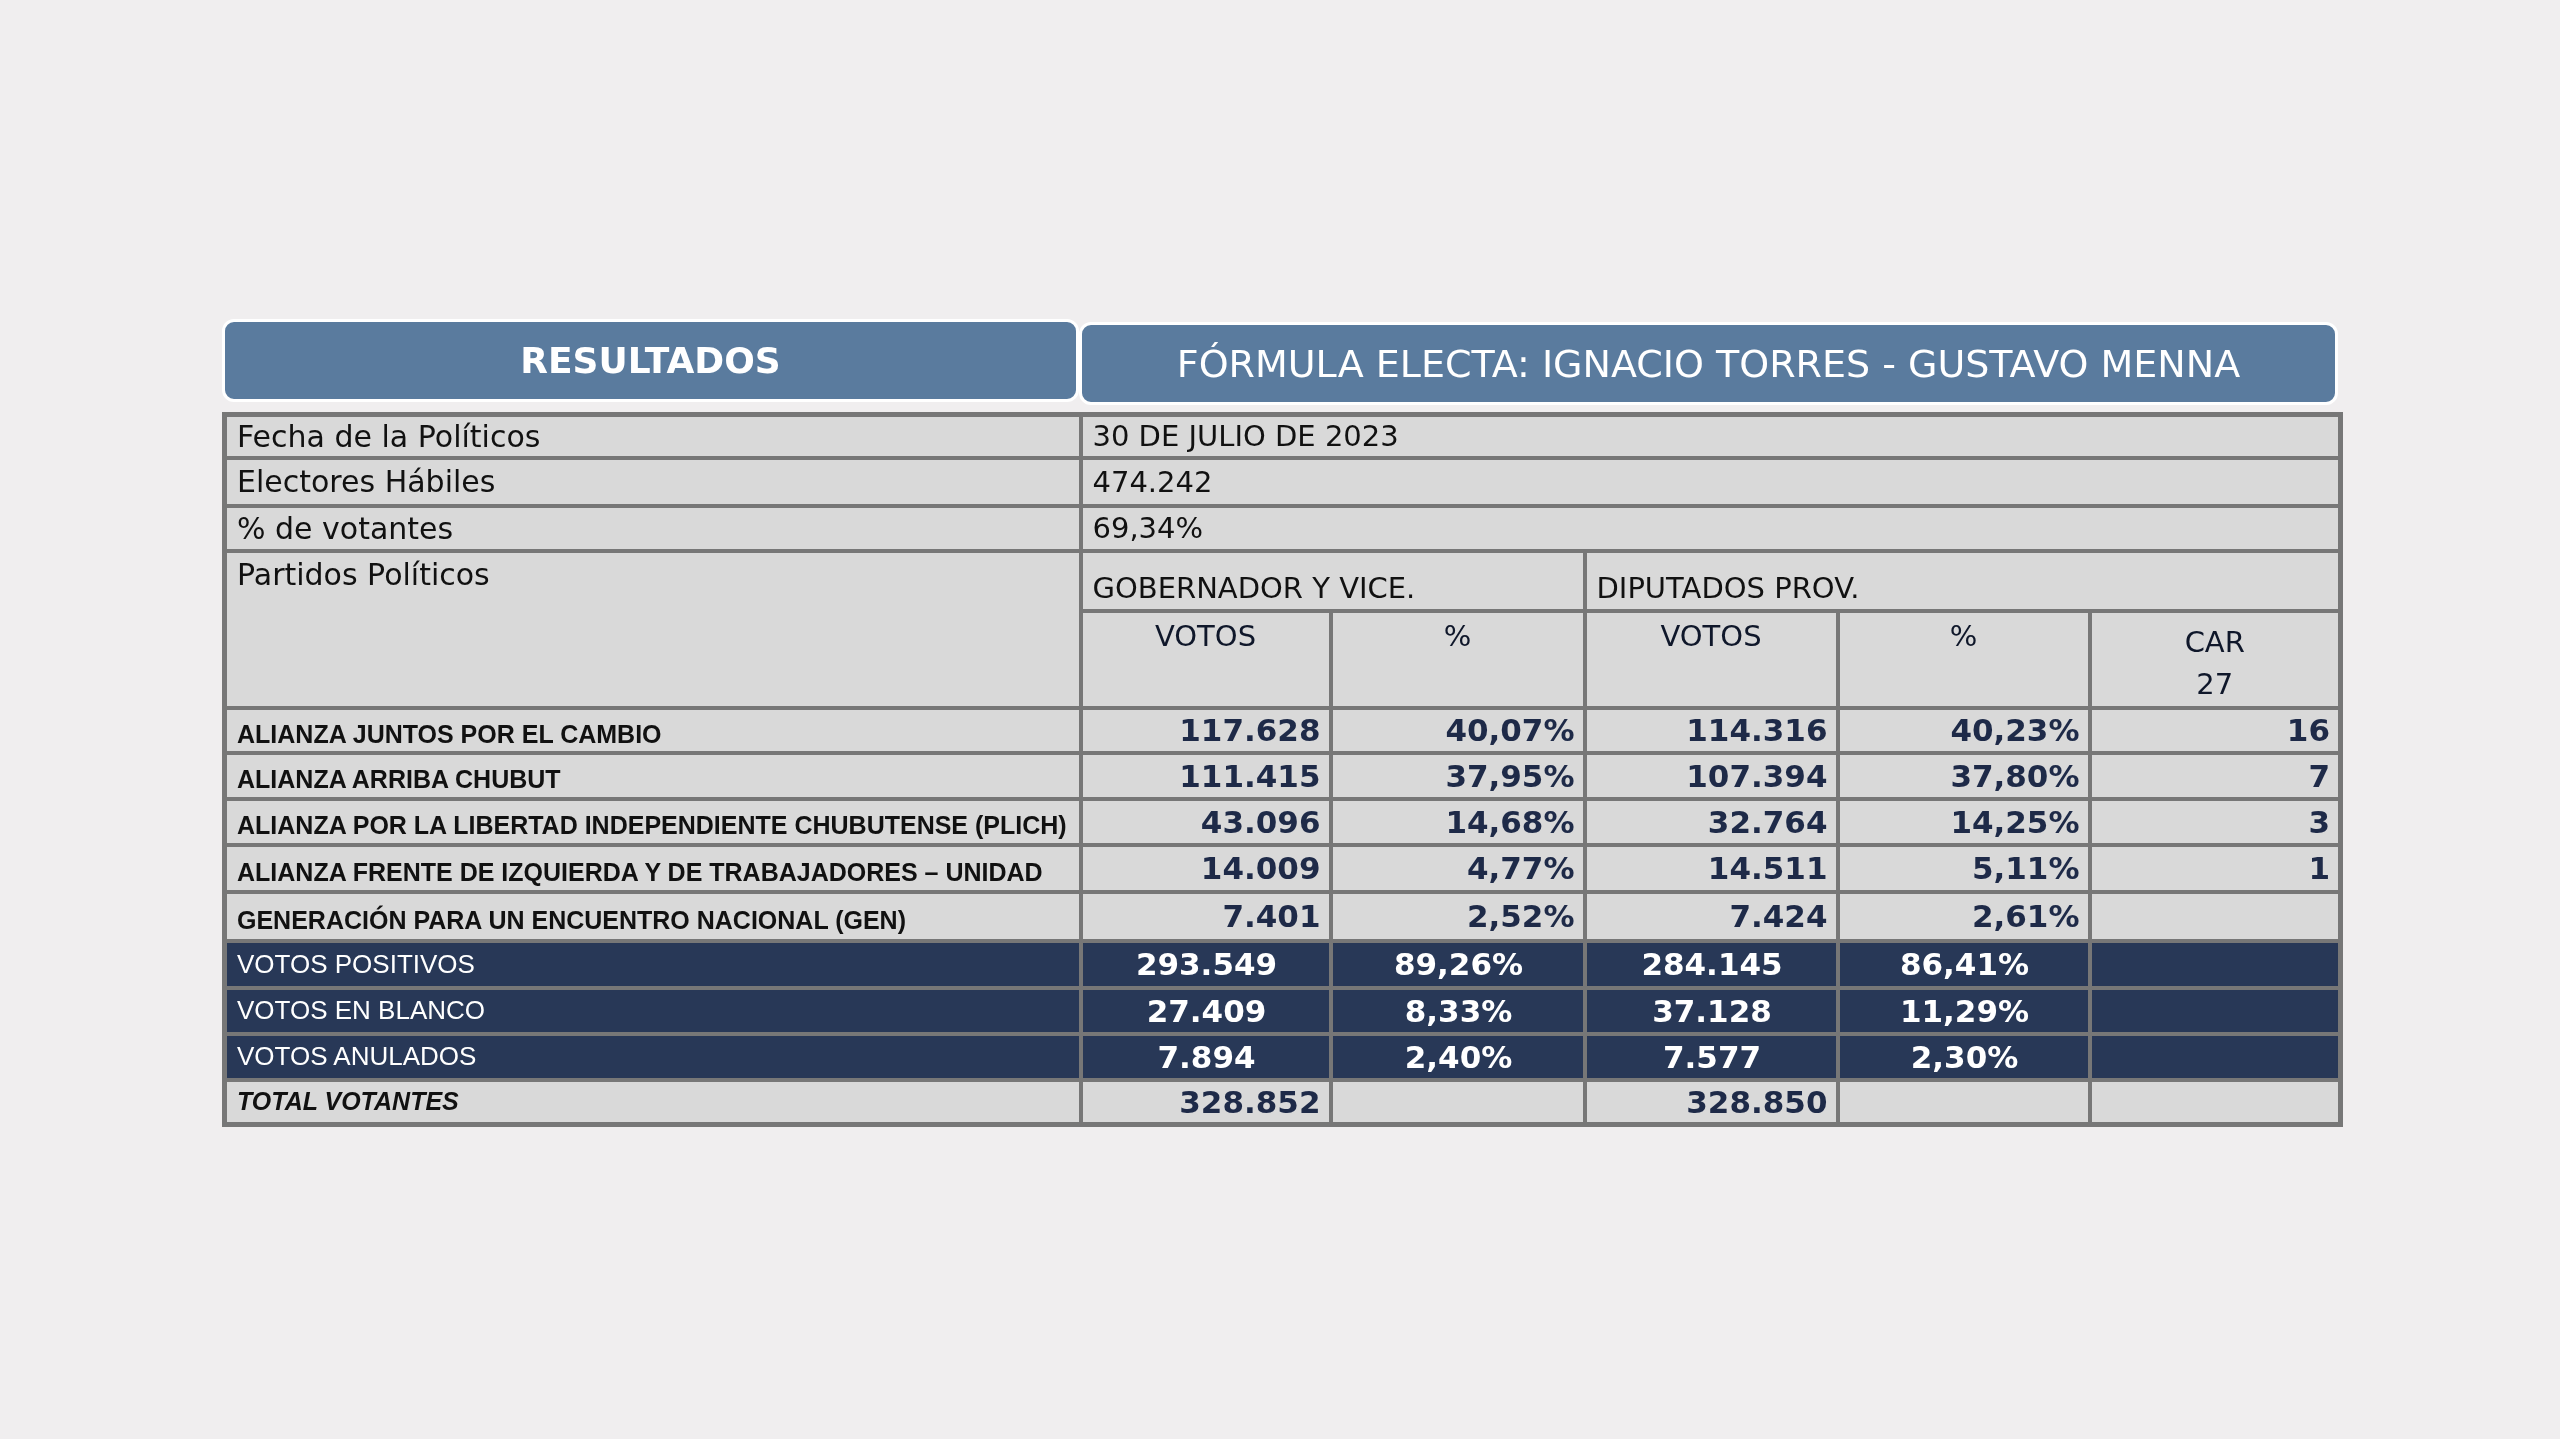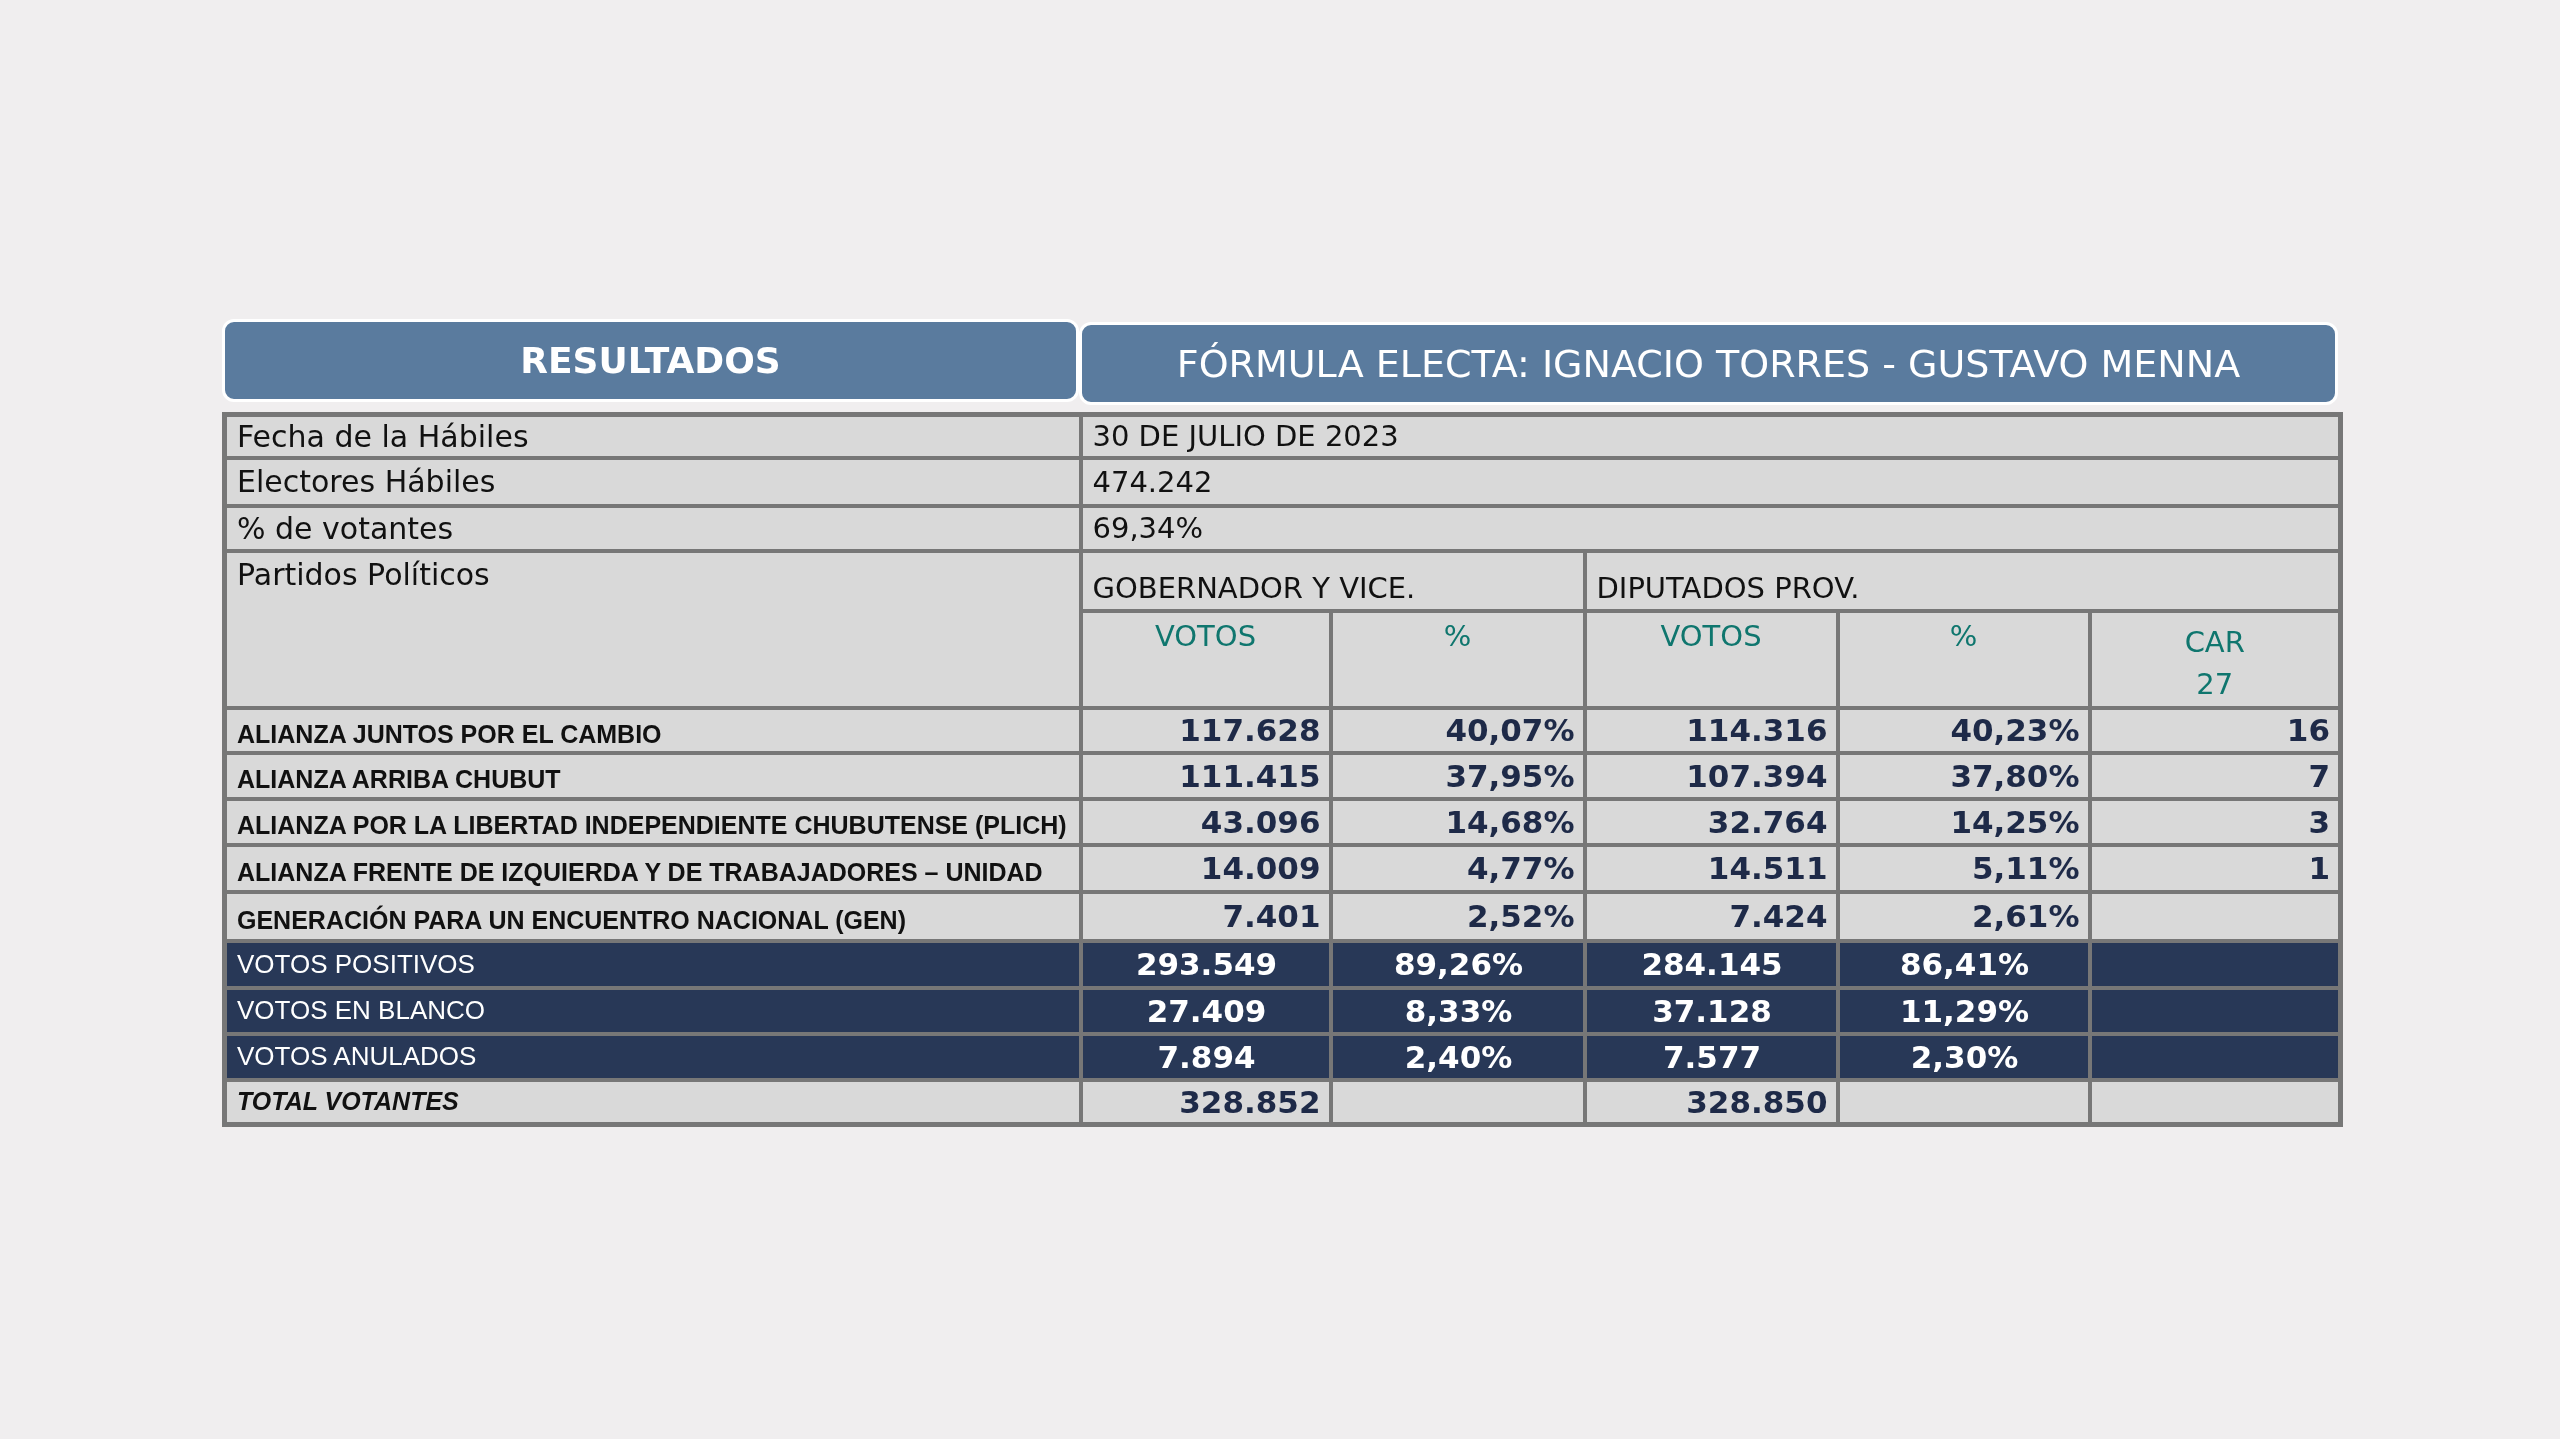--- a/index.html
+++ b/index.html
@@ -51,21 +51,21 @@
     font-size: 30px; color: #111111;
   }
   .val-info {
     font-size: 29px; color: #111111;
   }
   .sect {
     font-size: 29px; color: #111111; vertical-align: bottom !important;
     padding-bottom: 4px !important;
   }
   .colhead {
-    font-size: 29px; color: #0f766e; text-align: center;
+    font-size: 29px; color: #0f172a; text-align: center;
     vertical-align: top !important; padding-top: 6px !important;
   }
   .party {
     font-family: "Liberation Sans", sans-serif;
     font-weight: bold; font-size: 25px; color: #111111;
     padding-top: 8px !important;
   }
   .num {
     font-family: "DejaVu Sans", sans-serif;
     font-weight: bold; font-size: 31px; color: #1e2a48;
@@ -99,21 +99,21 @@
       <col style="width:856px">
       <col style="width:250px">
       <col style="width:254px">
       <col style="width:253px">
       <col style="width:252px">
       <col style="width:251px">
     </colgroup>
 
     <tbody>
         <tr style="height:43px">
-      <td class="lbl-info">Fecha de la Hábiles</td>
+      <td class="lbl-info">Fecha de la Políticos</td>
       <td class="val-info" colspan="5">30 DE JULIO DE 2023</td>
     </tr>
     <tr style="height:48px">
       <td class="lbl-info">Electores Hábiles</td>
       <td class="val-info" colspan="5">474.242</td>
     </tr>
     <tr style="height:45px">
       <td class="lbl-info">% de votantes</td>
       <td class="val-info" colspan="5">69,34%</td>
     </tr>

